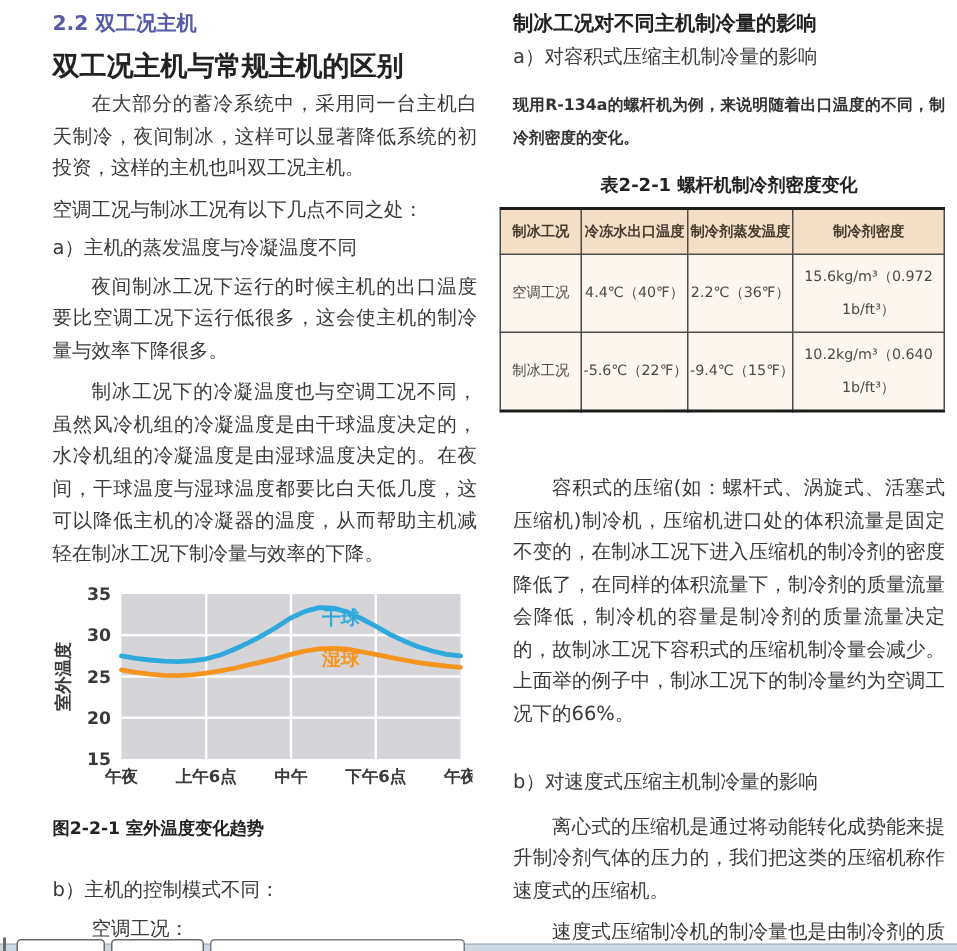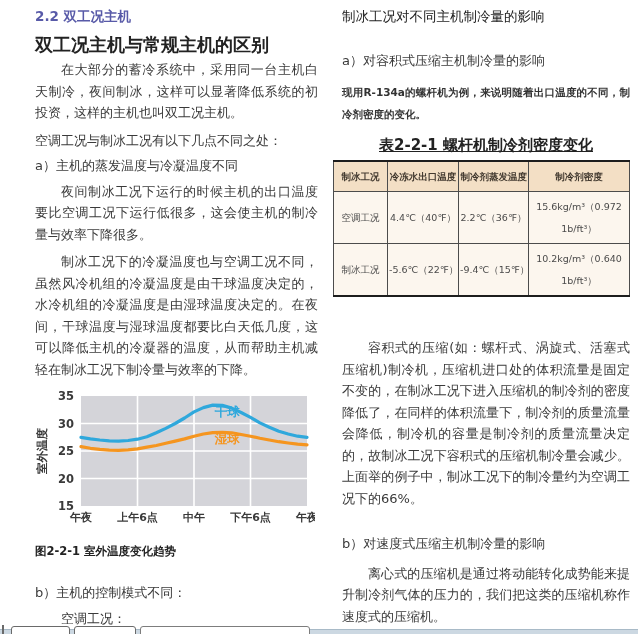--- a/index.html
+++ b/index.html
@@ -10,32 +10,32 @@
   #right-col{left:342px;width:288px;}
   p{margin:0 0 6px 0;text-align:justify;}
   .indent{text-indent:2em;}
   .sec-heading{color:#585aa8;font-weight:bold;font-size:13.5px;margin:0 0 6px 0;}
   .bold-heading{font-weight:bold;color:#222;font-size:18px;margin:0 0 4px 0;}
   .lead{margin:0 0 4px 0;}
   .item-line{margin:0 0 4px 0;}
   .sub-line{margin:0 0 4px 0;padding-left:2em;}
   .trunc{margin:0;}
   
-  #right-col .top-heading{font-weight:normal;font-size:13.5px;color:#222;margin:0 0 22px 0;}
+  #right-col .top-heading{font-weight:bold;font-size:13.5px;color:#222;margin:0 0 0 0;}
   #right-col .item-a{margin:0 0 10px 0;}
   .intro-bold{font-weight:bold;font-size:10.5px;line-height:22px;color:#333;margin:0 0 10px 0;}
-  .table-caption{font-weight:bold;font-size:15px;text-align:center;color:#222;margin:0 0 3px 0;text-decoration:underline;}
+  .table-caption{font-weight:bold;font-size:12px;text-align:center;color:#222;margin:0 0 3px 0;}
   
   .density-table{border-collapse:collapse;table-layout:fixed;width:297px;margin-left:-9px;margin-bottom:40px;
     border-top:2px solid #1d1d1d;border-bottom:2px solid #1d1d1d;}
   .density-table th,.density-table td{border:1px solid #4c4c4c;text-align:center;vertical-align:middle;
     font-size:9.5px;padding:4px 1px;color:#433a30;}
   .density-table th{background:#f3dfc5;font-weight:bold;}
   .density-table td{background:#fcf6ee;color:#4a4a4a;}
-  .density-table .c1{width:51px;} .density-table .c2{width:68px;} .density-table .c3{width:67px;text-align:right;}
+  .density-table .c1{width:51px;} .density-table .c2{width:68px;} .density-table .c3{width:67px;}
   #right-col .para-gap{margin-bottom:16px;}
   #right-col .item-b{margin:24px 0 8px 0;}
   
   .figure{margin:10px 0 0 0;}
   .figure-caption{font-weight:bold;font-size:11.5px;color:#222;text-align:left;width:270px;margin:4px 0 20px 0;}
   
   #bottom-bar{position:absolute;left:0;right:0;top:629px;height:5px;background:#ccd8e2;border-top:1px solid #a8bac7;z-index:5;}
   #next-page-diagram{position:absolute;left:0;top:625px;width:318px;height:9px;z-index:6;}
   #next-page-diagram .vline{position:absolute;left:2px;top:0;height:9px;border-left:2px solid #6a6a6a;}
   #next-page-diagram .box{position:absolute;top:1px;height:12px;background:#fff;border:1.2px solid #6a6a6a;border-radius:3px;}

